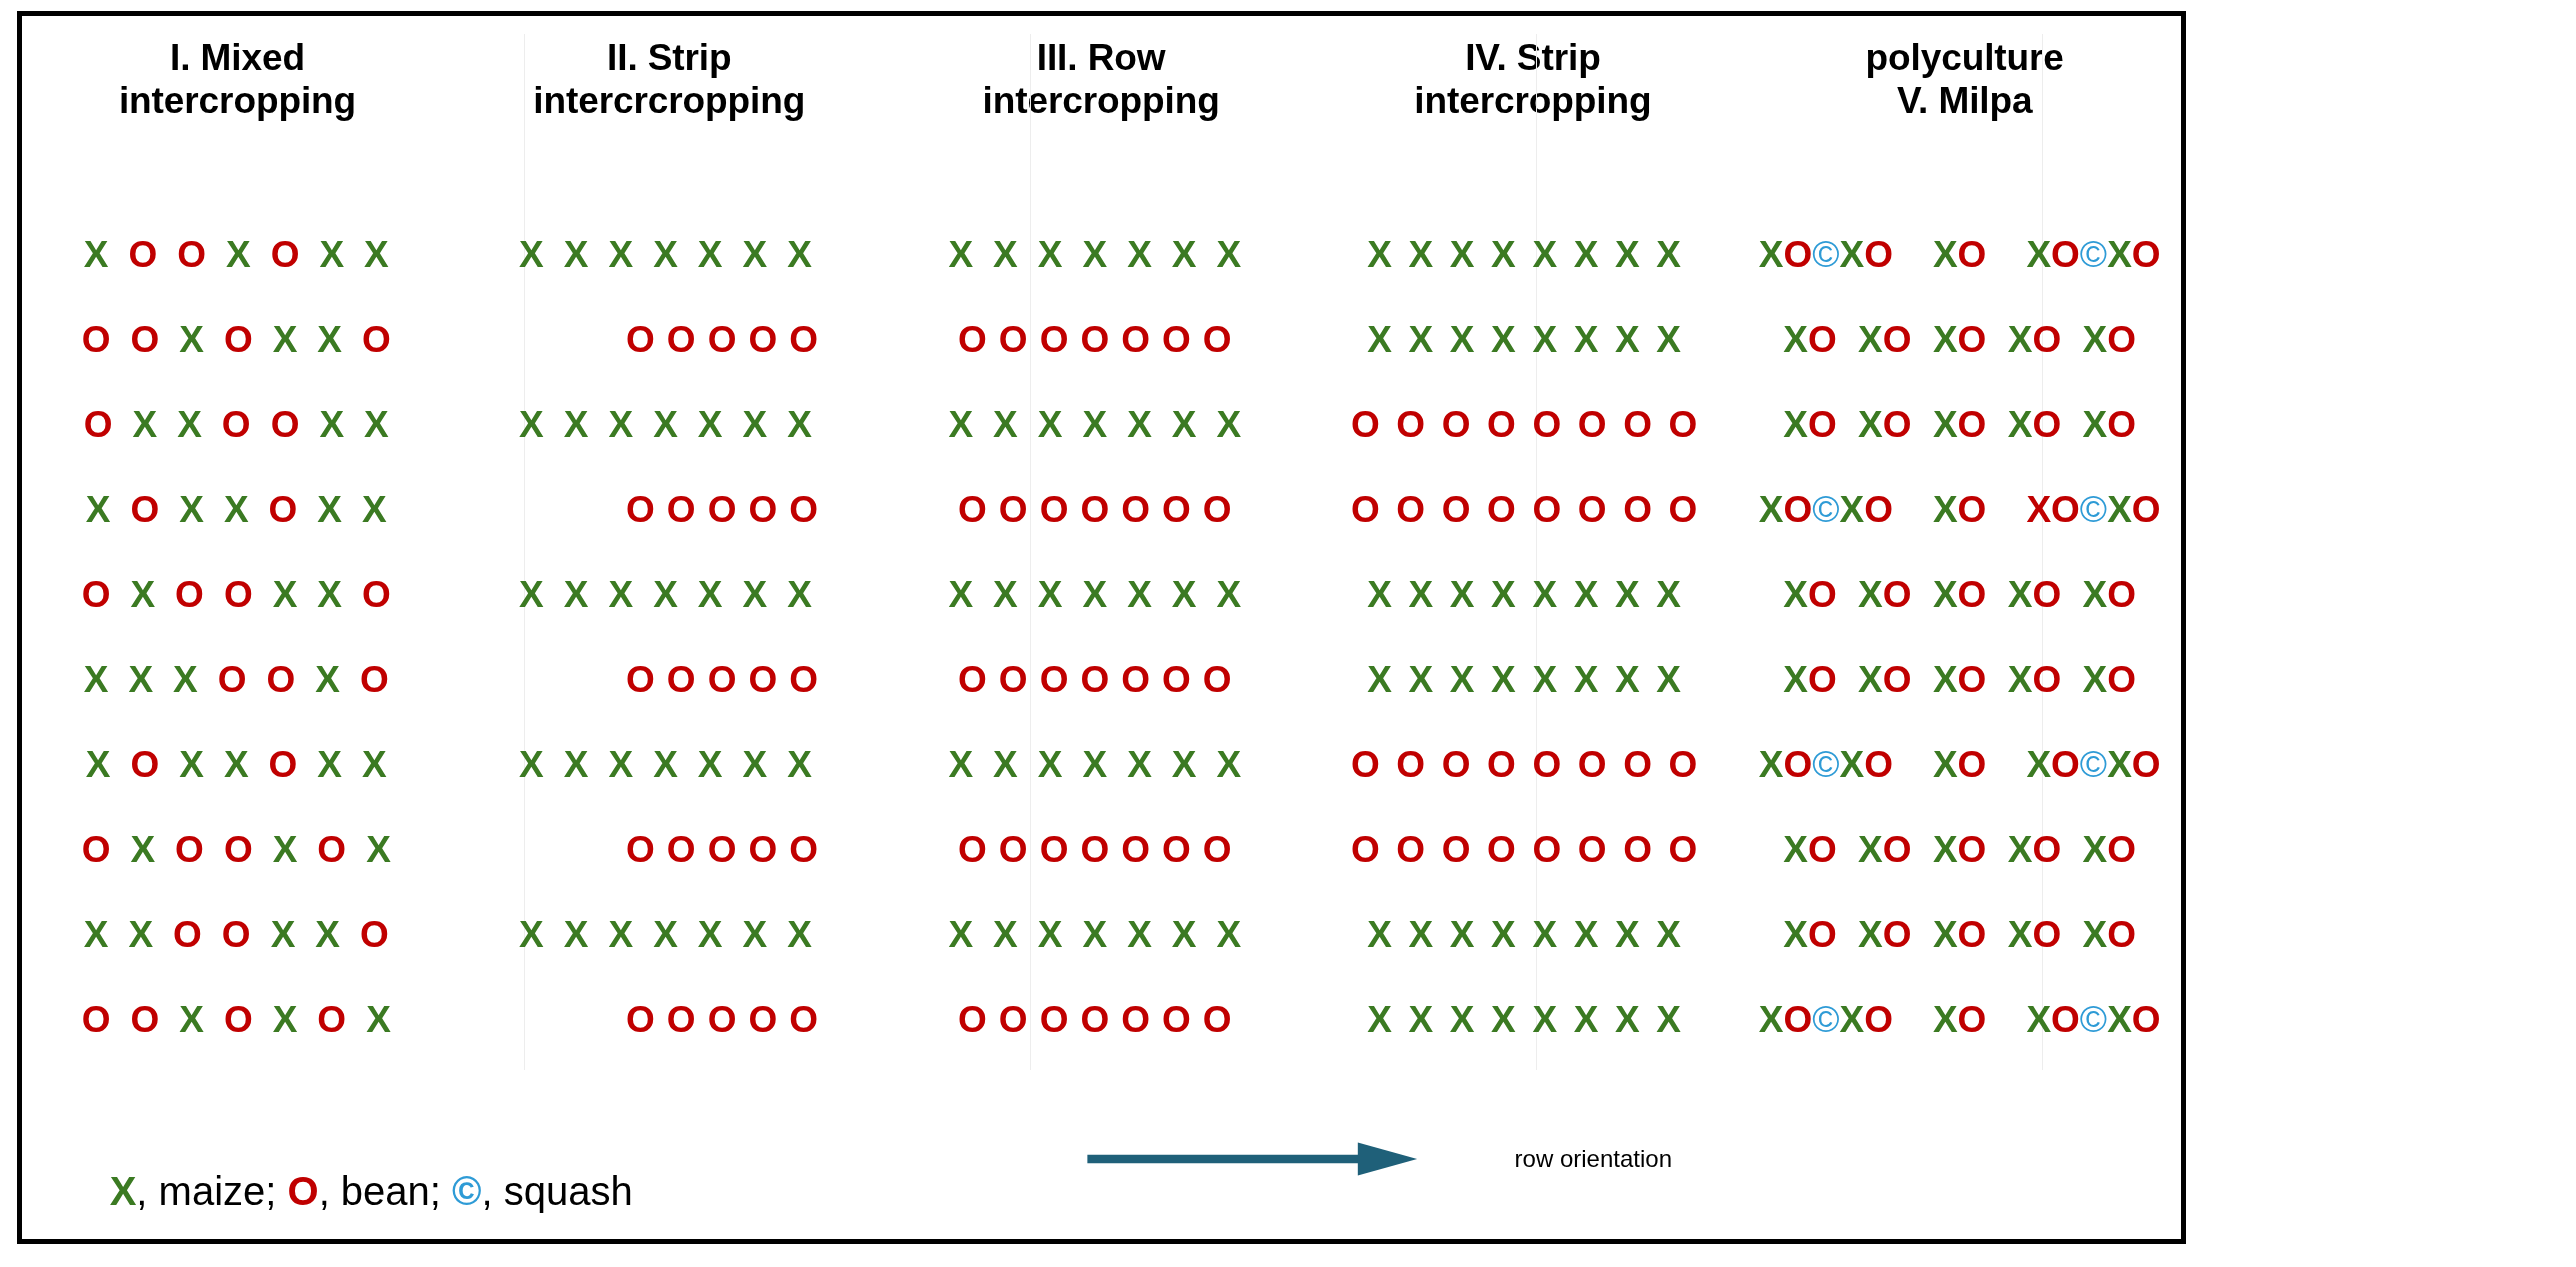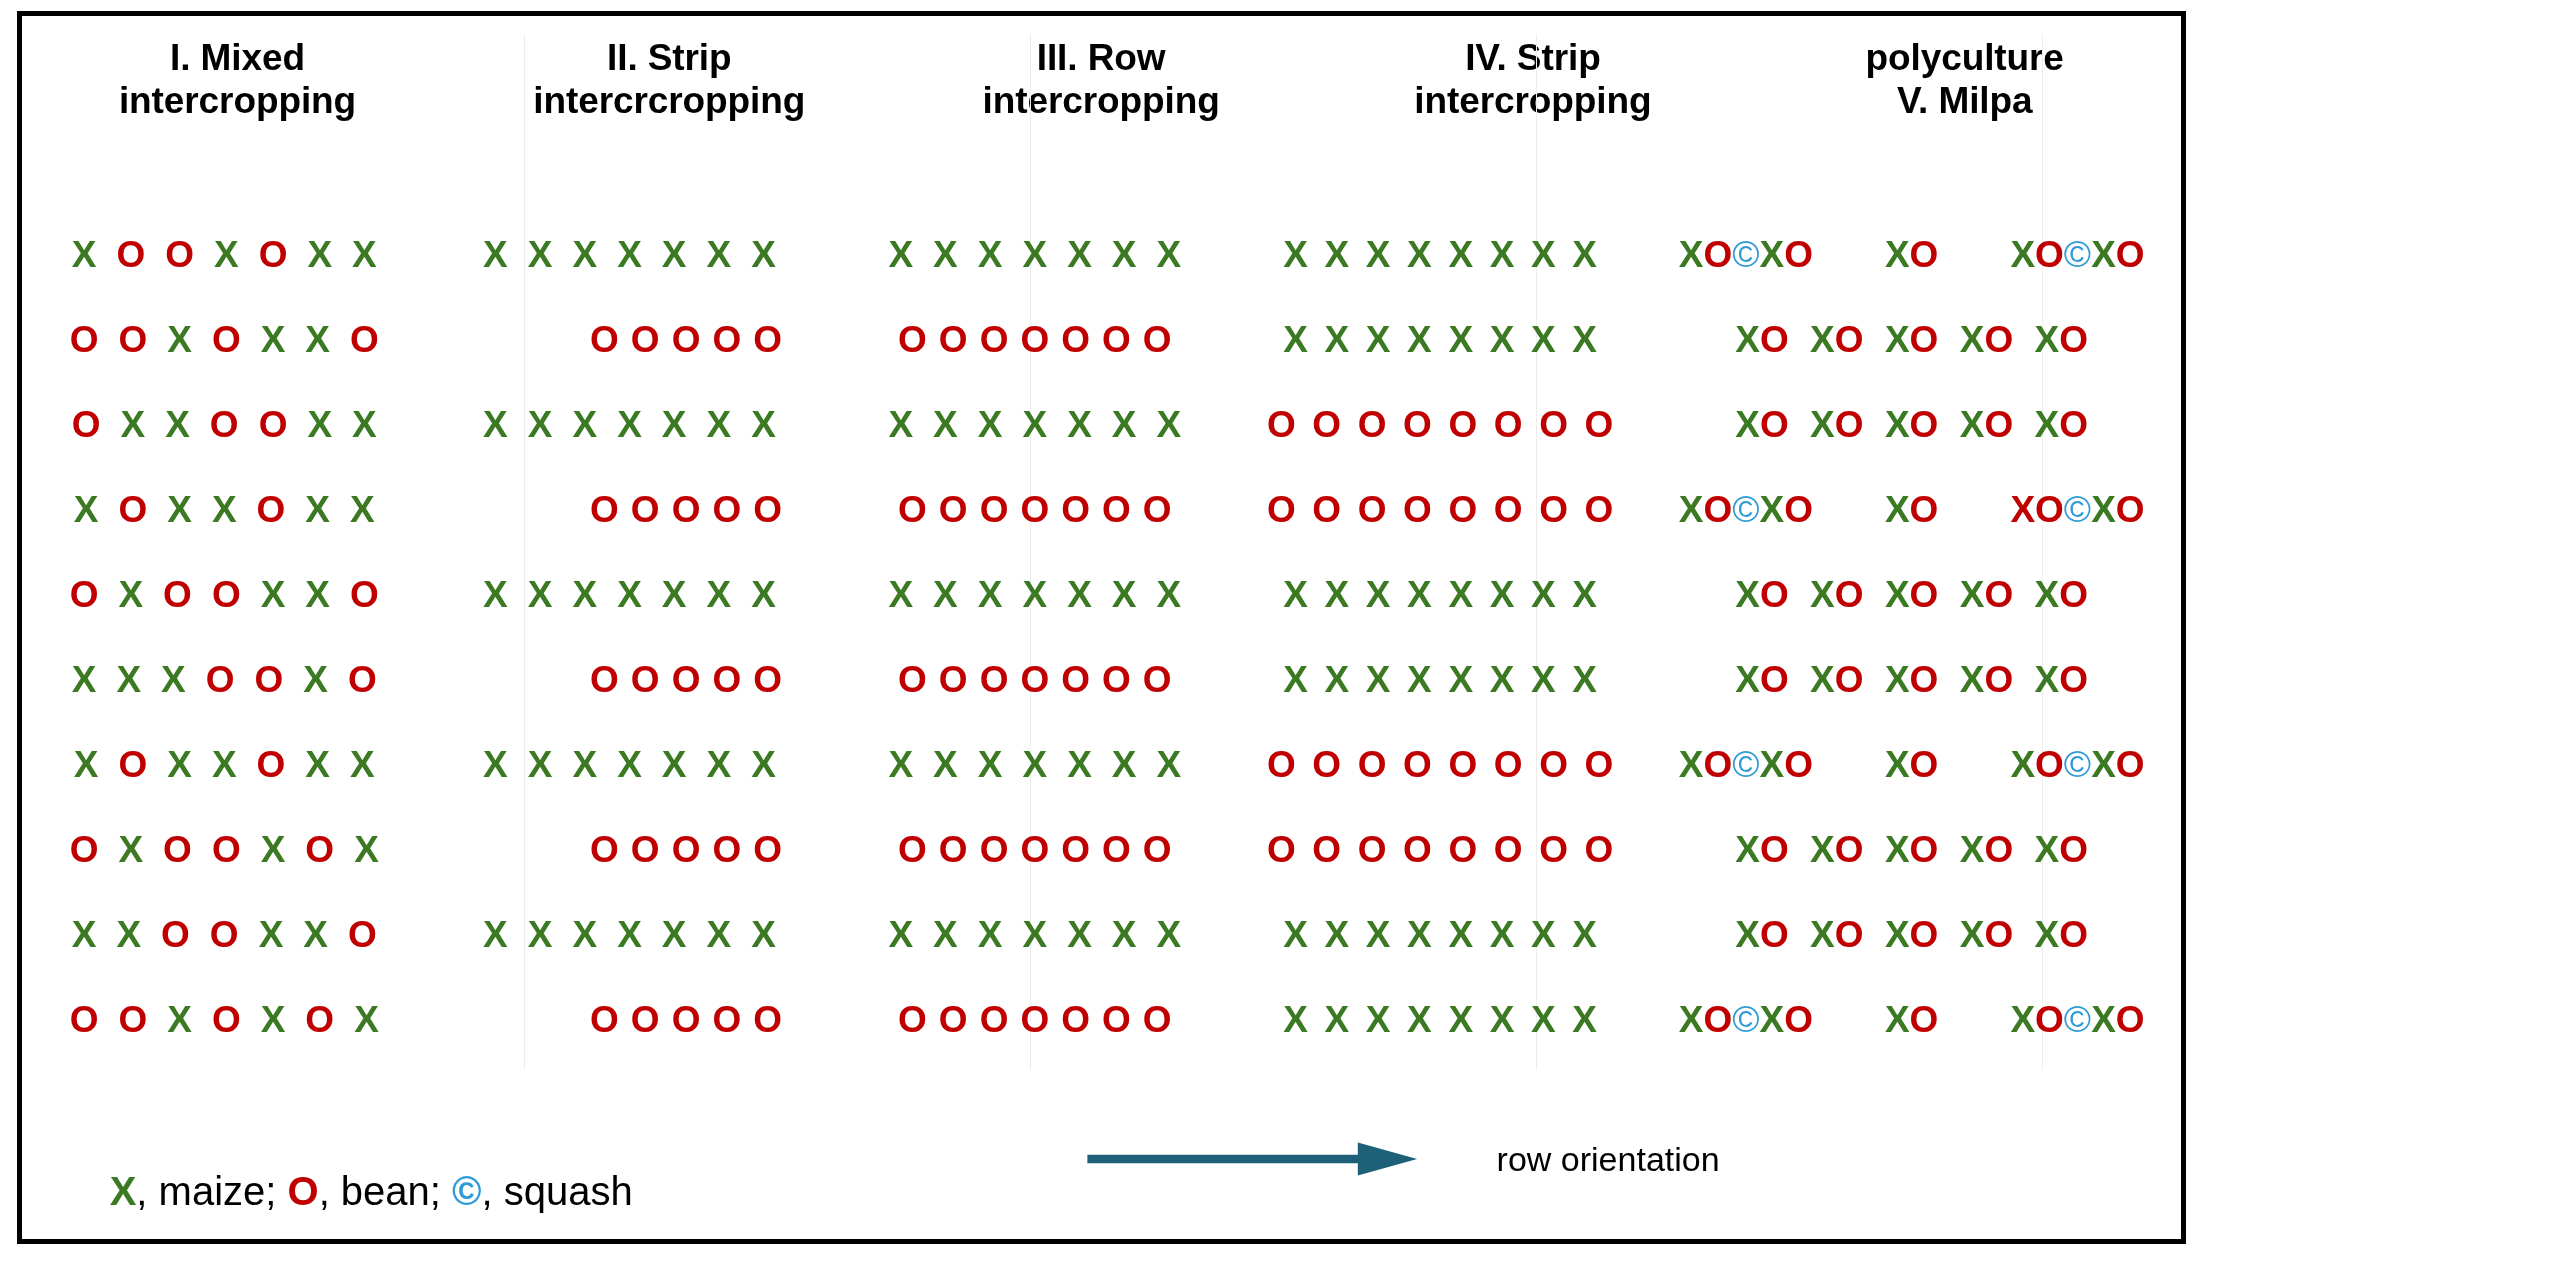--- a/index.html
+++ b/index.html
@@ -99,21 +99,21 @@
   .milpa-row {
     height: 85px;
     display: flex;
     align-items: center;
     justify-content: center;
     font-size: 37px;
     font-weight: bold;
     line-height: 1;
   }
   .milpa-group { display: inline-block; margin: 0 10.7px; white-space: pre; }
-  .milpa-group.gap { margin: 0 36px; }
+  .milpa-group.gap { margin: 0 20px; }
 
   
   #footer {
     position: absolute;
     left: 0;
     bottom: 43px;
     width: 100%;
     height: 71px;
   }
   #legend {
@@ -135,22 +135,22 @@
     top: 10.7px;
     display: flex;
     align-items: center;
   }
   #orientation-arrow {
     display: block;
     width: 344px;
     height: 48px;
   }
   #orientation-label {
-    margin-left: 68px;
-    font-size: 34px;
+    margin-left: 86px;
+    font-size: 24px;
     line-height: 1;
     color: #000000;
     white-space: nowrap;
   }
 </style>
 </head>
 <body>
 
 <div id="figure-frame">
 

